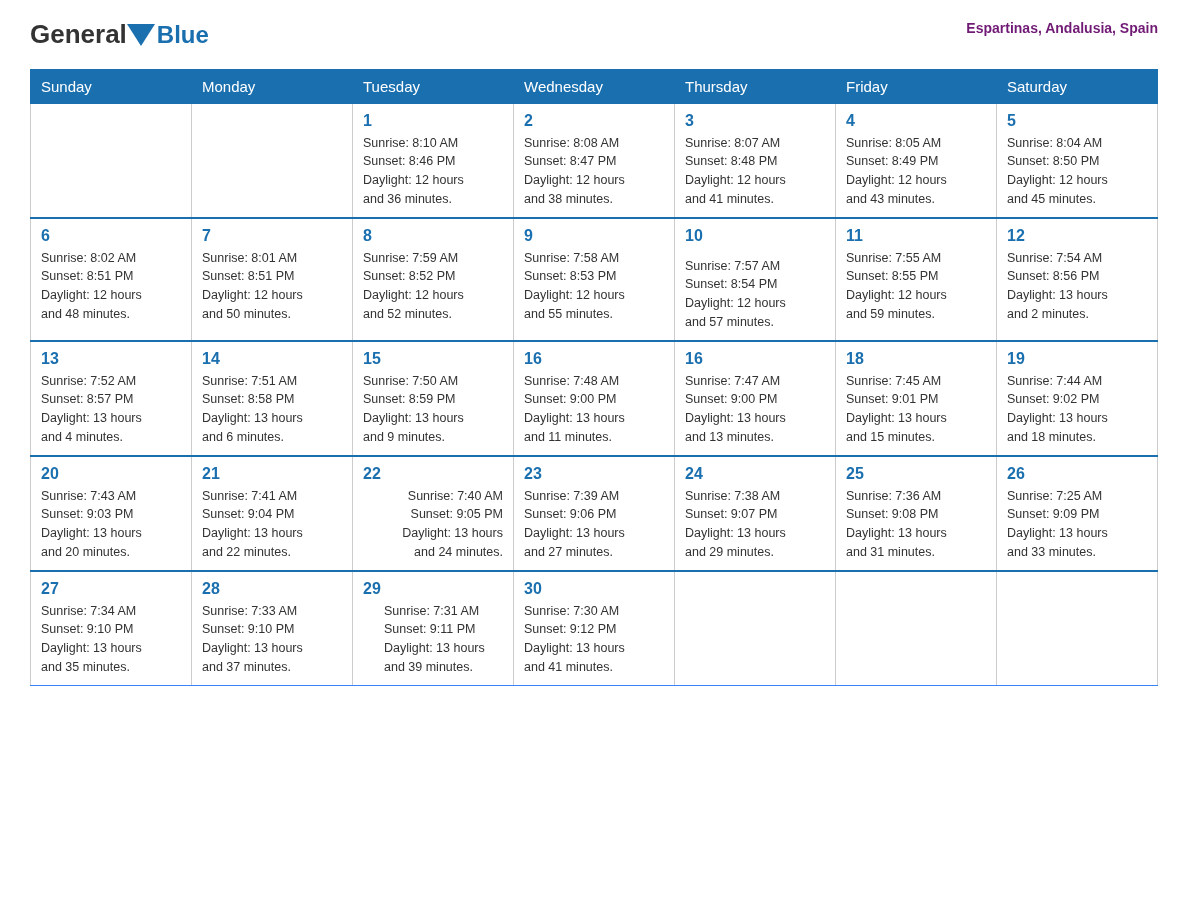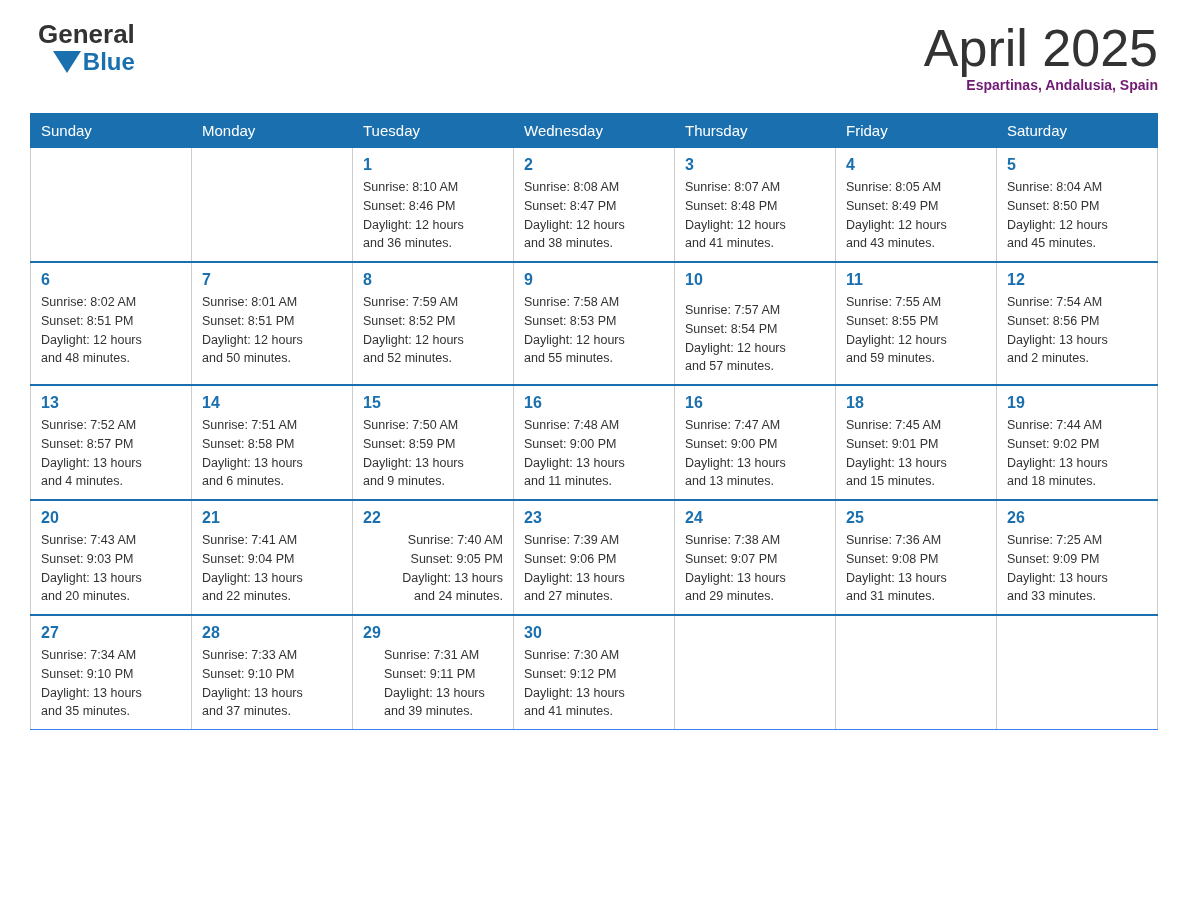--- a/index.html
+++ b/index.html
@@ -79,32 +79,31 @@
     }
     .top-border-row td {
       border-top: 2px solid #1a6faf !important;
     }
   </style>
 </head>
 <body>
 
 <div class="header">
   <div class="logo">
-    <div style="display:flex; flex-direction:column; align-items:flex-end; line-height:1.1;margin-left:8px;">
+    <div style="display:flex; flex-direction:row; align-items:flex-end; line-height:1.1;">
       <span style="font-size:26px; font-weight:bold; color:#333;">General</span>
       <div style="display:flex; align-items:center; gap:2px;">
         <svg width="28" height="22" viewBox="0 0 28 22">
           <polygon points="0,0 28,0 14,22" fill="#1a6faf"></polygon>
         </svg>
         <span style="font-size:24px; font-weight:bold; color:#1a6faf;">Blue</span>
       </div>
     </div>
   </div>
   <div class="title-block">
-    <h1>April 2025</h1>
     <h2>Espartinas, Andalusia, Spain</h2>
   </div>
 </div>
 
 <table>
   <thead>
     <tr>
     <th>Sunday</th>
         <th>Monday</th>
         <th>Tuesday</th>

